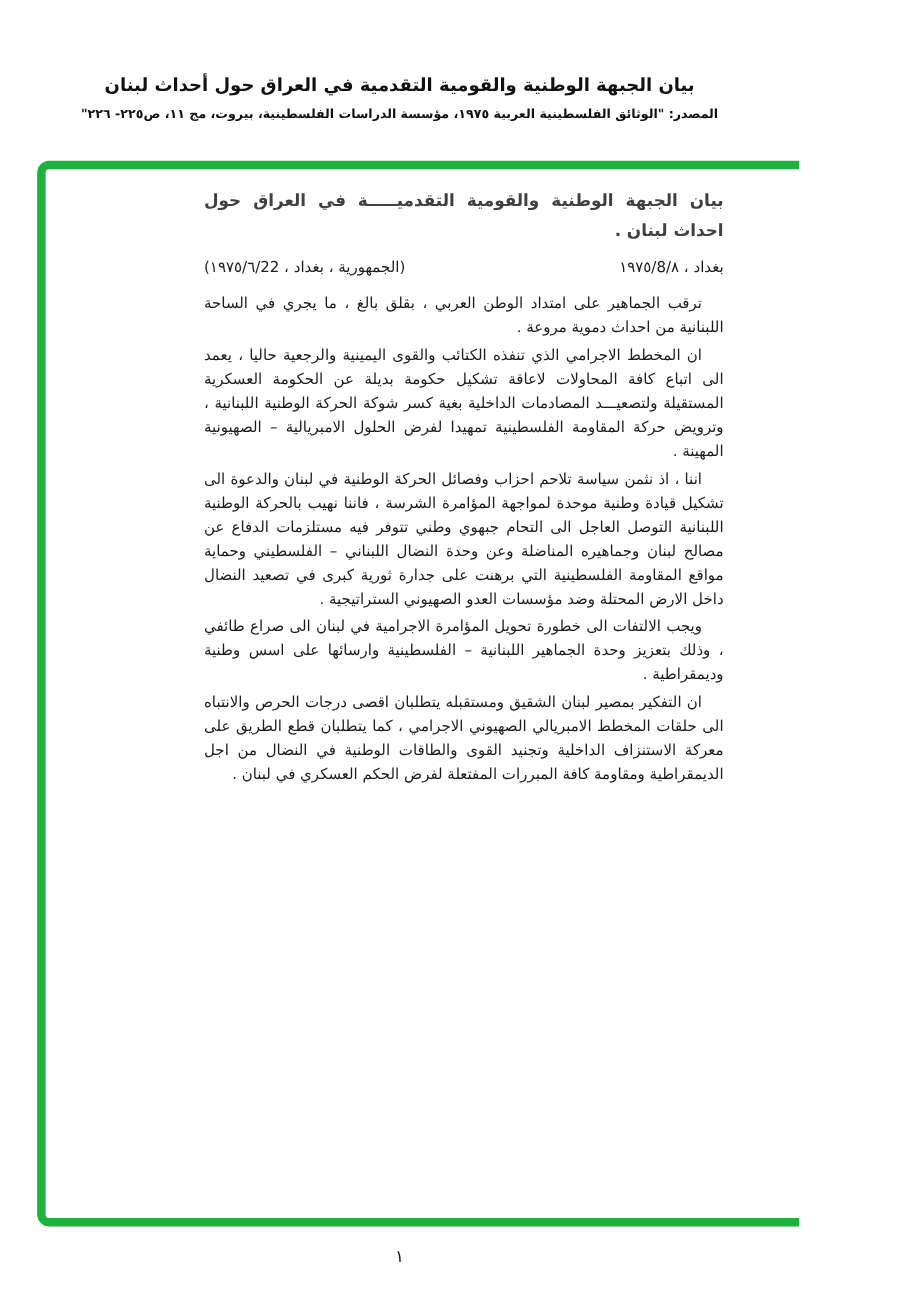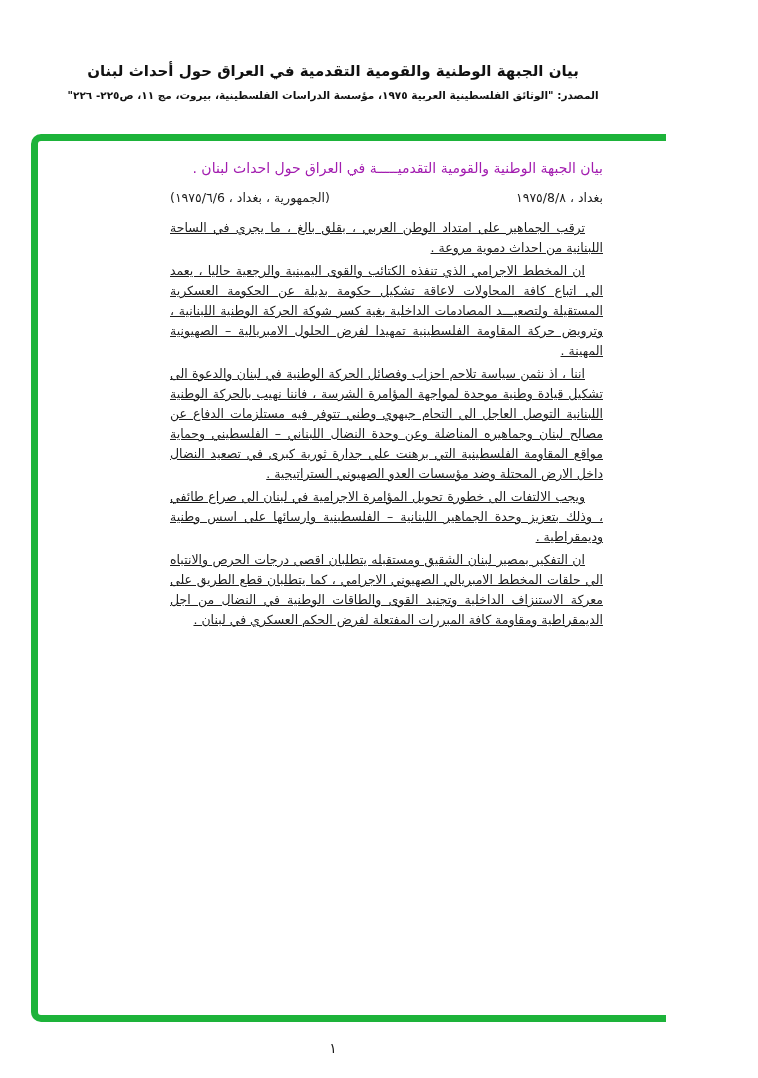--- a/index.html
+++ b/index.html
@@ -41,43 +41,42 @@
     overflow: hidden;
   }
   .doc-body {
     direction: rtl;
     height: 100%;
     padding: 15px 110px 0 132px;
     overflow: hidden;
   }
   .doc-heading {
     font-size: 14px;
-    font-weight: normal;
+    font-weight: bold;
     line-height: 25px;
     text-align: justify;
-    color: #a21caf;
+    color: #404040;
     margin-bottom: 7px;
   }
   .dateline {
     display: flex;
     justify-content: space-between;
     align-items: baseline;
     font-size: 12.5px;
     line-height: 20px;
     margin-bottom: 10px;
     color: #1c1c1c;
   }
   .doc-body p {
     font-size: 12.5px;
     line-height: 20px;
     text-align: justify;
     text-indent: 18px;
     margin-bottom: 3px;
     color: #1c1c1c;
-    text-decoration: underline;
   }
   .page-number {
     position: absolute;
     left: 0;
     top: 1040px;
     width: 100%;
     text-align: center;
     font-size: 14px;
     color: #1c1c1c;
   }
@@ -91,21 +90,21 @@
 
   <div class="source-line">المصدر: "الوثائق الفلسطينية العربية ١٩٧٥، مؤسسة الدراسات الفلسطينية، بيروت، مج ١١، ص٢٢٥- ٢٢٦"</div>
 
   <div class="doc-frame">
     <div class="doc-body">
 
       <div class="doc-heading">بيان الجبهة الوطنية والقومية التقدميـــــة في العراق حول احداث لبنان .</div>
 
       <div class="dateline">
         <span>بغداد ، ١٩٧٥/8/٨</span>
-        <span>(الجمهورية ، بغداد ، ١٩٧٥/٦/6)</span>
+        <span>(الجمهورية ، بغداد ، ١٩٧٥/٦/22)</span>
       </div>
 
       <p>ترقب الجماهير على امتداد الوطن العربي ، بقلق بالغ ، ما يجري في الساحة اللبنانية من احداث دموية مروعة .</p>
       <p>ان المخطط الاجرامي الذي تنفذه الكتائب والقوى اليمينية والرجعية حاليا ، يعمد الى اتباع كافة المحاولات لاعاقة تشكيل حكومة بديلة عن الحكومة العسكرية المستقيلة ولتصعيـــد المصادمات الداخلية بغية كسر شوكة الحركة الوطنية اللبنانية ، وترويض حركة المقاومة الفلسطينية تمهيدا لفرض الحلول الامبريالية – الصهيونية المهينة .</p>
       <p>اننا ، اذ نثمن سياسة تلاحم احزاب وفصائل الحركة الوطنية في لبنان والدعوة الى تشكيل قيادة وطنية موحدة لمواجهة المؤامرة الشرسة ، فاننا نهيب بالحركة الوطنية اللبنانية التوصل العاجل الى التحام جبهوي وطني تتوفر فيه مستلزمات الدفاع عن مصالح لبنان وجماهيره المناضلة وعن وحدة النضال اللبناني – الفلسطيني وحماية مواقع المقاومة الفلسطينية التي برهنت على جدارة ثورية كبرى في تصعيد النضال داخل الارض المحتلة وضد مؤسسات العدو الصهيوني الستراتيجية .</p>
       <p>ويجب الالتفات الى خطورة تحويل المؤامرة الاجرامية في لبنان الى صراع طائفي ، وذلك بتعزيز وحدة الجماهير اللبنانية – الفلسطينية وارسائها على اسس وطنية وديمقراطية .</p>
       <p>ان التفكير بمصير لبنان الشقيق ومستقبله يتطلبان اقصى درجات الحرص والانتباه الى حلقات المخطط الامبريالي الصهيوني الاجرامي ، كما يتطلبان قطع الطريق على معركة الاستنزاف الداخلية وتجنيد القوى والطاقات الوطنية في النضال من اجل الديمقراطية ومقاومة كافة المبررات المفتعلة لفرض الحكم العسكري في لبنان .</p>
 
     </div>
   </div>

